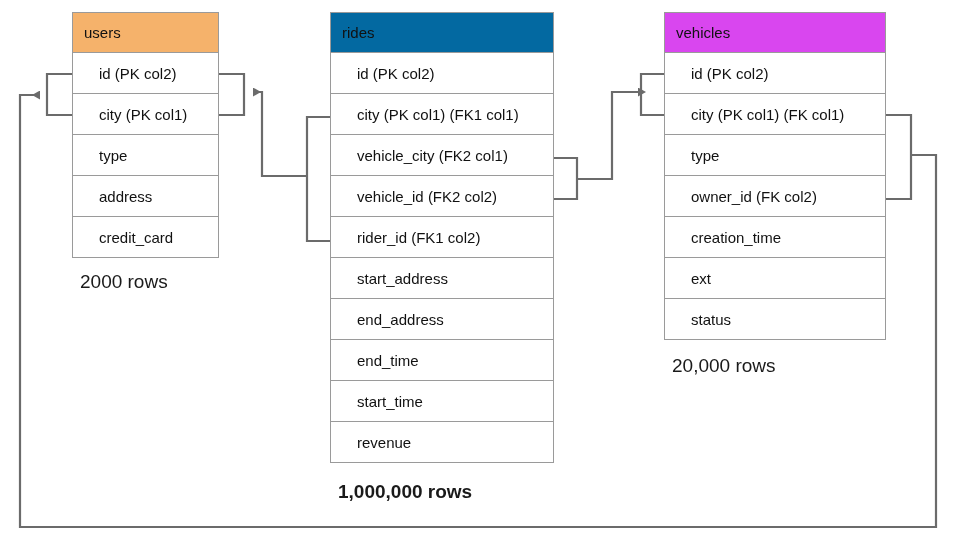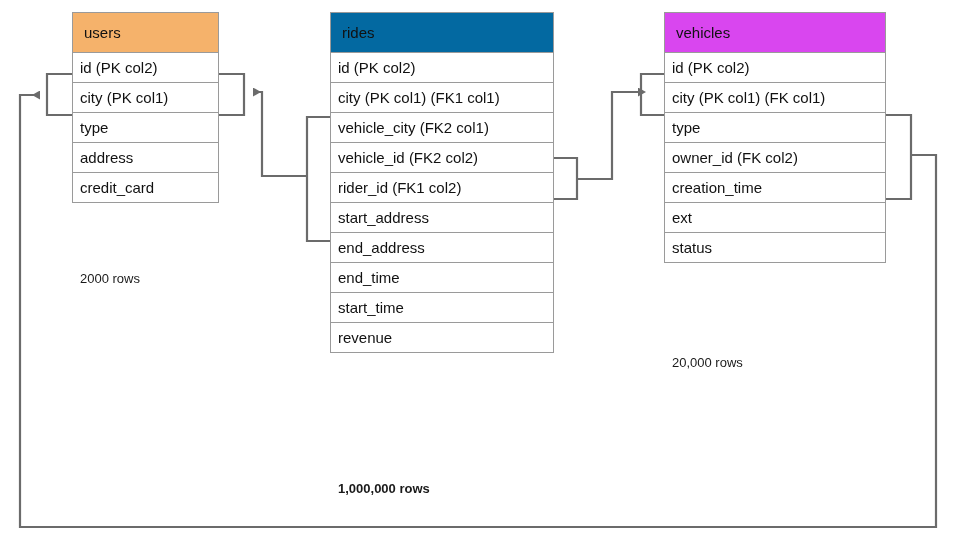--- a/index.html
+++ b/index.html
@@ -12,27 +12,27 @@
   svg.wires{position:absolute;left:0;top:0;width:960px;height:540px;pointer-events:none;}
 
   .table-box{position:absolute;box-sizing:border-box;}
   .tbl-header{
     box-sizing:border-box;width:100%;height:41px;
     border:1px solid #9a9a9a;
     display:flex;align-items:center;padding-left:11px;
     font-size:15px;color:#111111;
   }
   .tbl-row{
-    box-sizing:border-box;width:100%;height:30px;
+    box-sizing:border-box;width:100%;height:41px;
     border:1px solid #9a9a9a;border-top:none;background:#ffffff;
-    display:flex;align-items:center;padding-left:7px;
+    display:flex;align-items:center;padding-left:26px;
     font-size:15px;color:#111111;white-space:nowrap;
   }
   .row-count{
-    position:absolute;font-size:13px;color:#1a1a1a;white-space:nowrap;
+    position:absolute;font-size:19px;color:#1a1a1a;white-space:nowrap;
   }
 
   
   #tbl-users    {left:72px; top:12px;  width:147px;}
   #tbl-rides    {left:330px;top:12px;  width:224px;}
   #tbl-vehicles {left:664px;top:12px;  width:222px;}
 
   #rows-users    {left:80px; top:271px;}
   #rows-rides    {left:338px;top:481px;font-weight:bold;}
   #rows-vehicles {left:672px;top:355px;}

